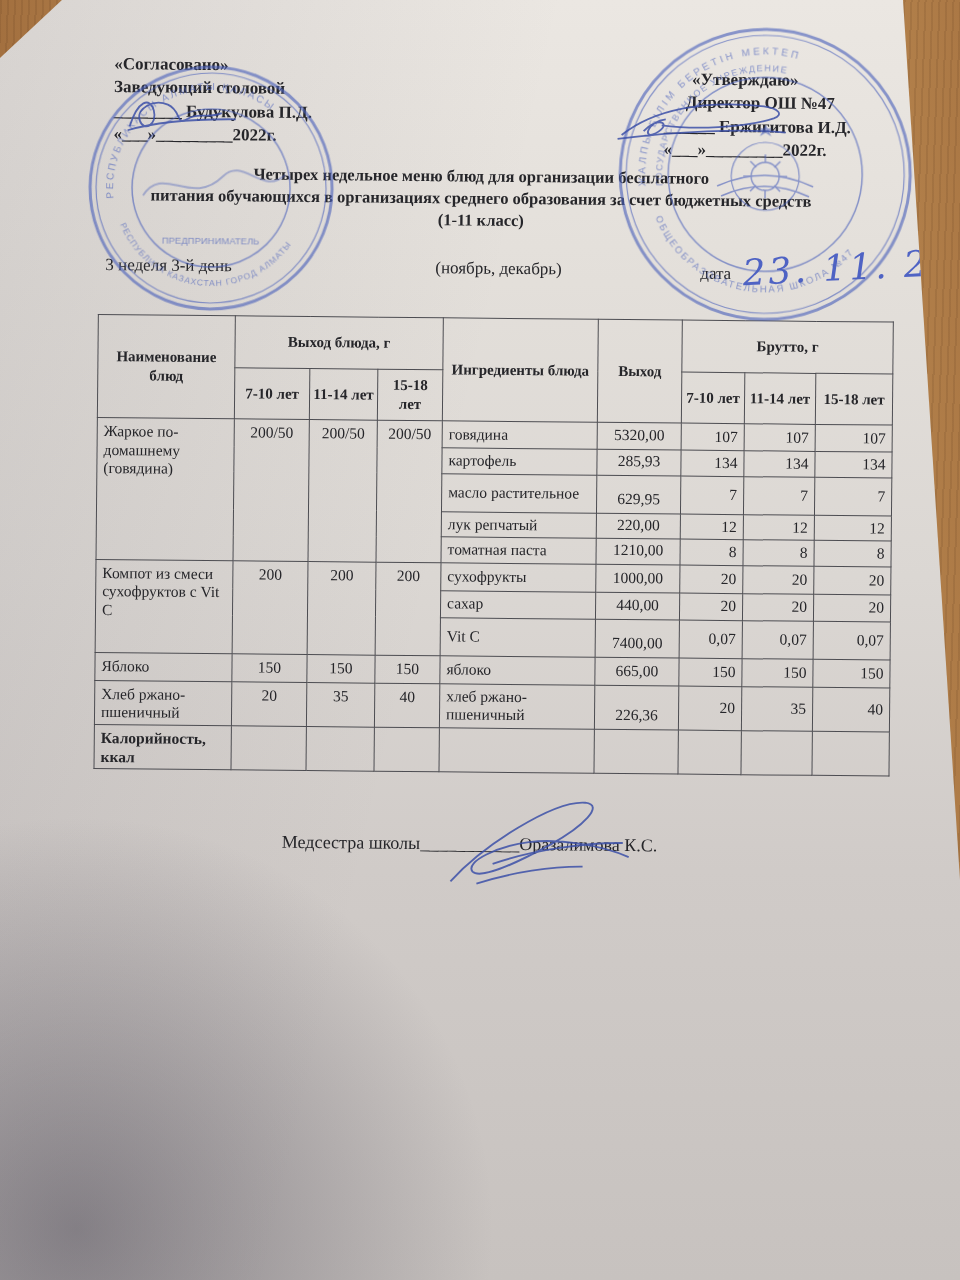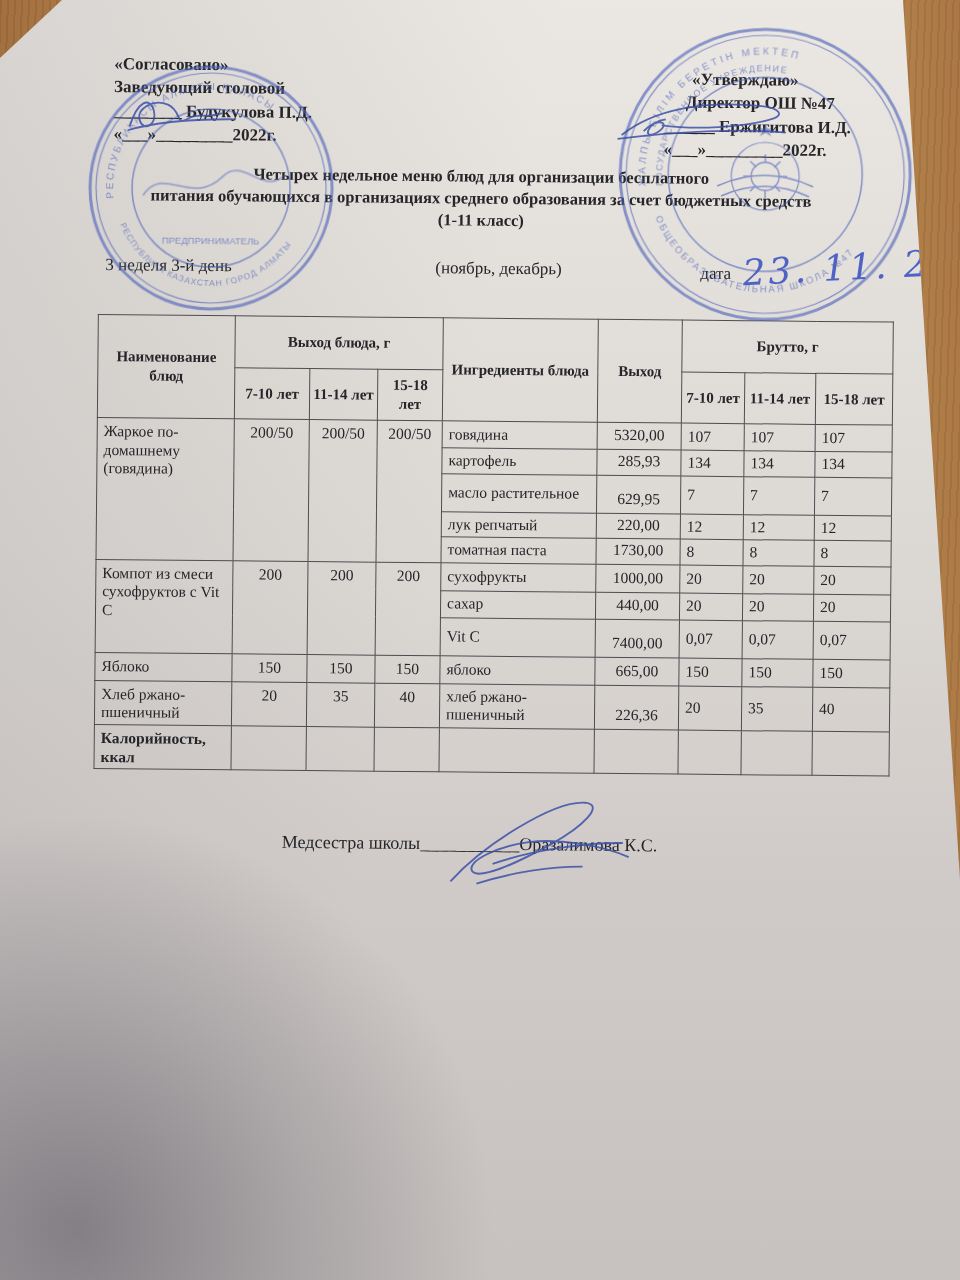--- a/index.html
+++ b/index.html
@@ -36,21 +36,21 @@
   }
   table.menu{border-collapse:collapse;table-layout:fixed;width:795px;}
   .menu th,.menu td{border:1.4px solid #4d4d52;overflow:hidden;}
   .menu th{font-weight:bold;font-size:15px;text-align:center;vertical-align:middle;padding:2px 3px;line-height:1.25;}
   .menu td{font-size:15.5px;line-height:1.2;padding:2px 6px;}
   td.dish{text-align:left;vertical-align:top;padding-top:4px;}
   td.dish.bold{font-weight:bold;}
   td.yield{text-align:center;vertical-align:top;padding-top:4px;}
   td.ing{text-align:left;vertical-align:middle;}
   td.price{text-align:center;vertical-align:bottom;padding-bottom:4px;}
-  td.brutto{text-align:left;vertical-align:middle;border-radius:8px;}
+  td.brutto{text-align:right;vertical-align:middle;border-radius:8px;}
   .footer-line{font-size:18px;}
   .stamp{position:absolute;opacity:.62;filter:blur(.4px);pointer-events:none;}
   .sig{position:absolute;pointer-events:none;}
 </style>
 </head>
 <body>
 
 <div class="paper">
   <div class="paper-shadow"></div>
 
@@ -144,21 +144,21 @@
         </tr>
         <tr style="height:22px">
           <td class="ing">лук репчатый</td>
           <td class="price">220,00</td>
           <td class="brutto">12</td>
           <td class="brutto">12</td>
           <td class="brutto">12</td>
         </tr>
         <tr style="height:25px">
           <td class="ing">томатная паста</td>
-          <td class="price">1730,00</td>
+          <td class="price">1210,00</td>
           <td class="brutto">8</td>
           <td class="brutto">8</td>
           <td class="brutto">8</td>
         </tr>
         <tr style="height:28px">
           <td class="dish" rowspan="3">Компот из смеси сухофруктов с Vit C</td>
           <td class="yield" rowspan="3">200</td>
           <td class="yield" rowspan="3">200</td>
           <td class="yield" rowspan="3">200</td>
           <td class="ing">сухофрукты</td>

